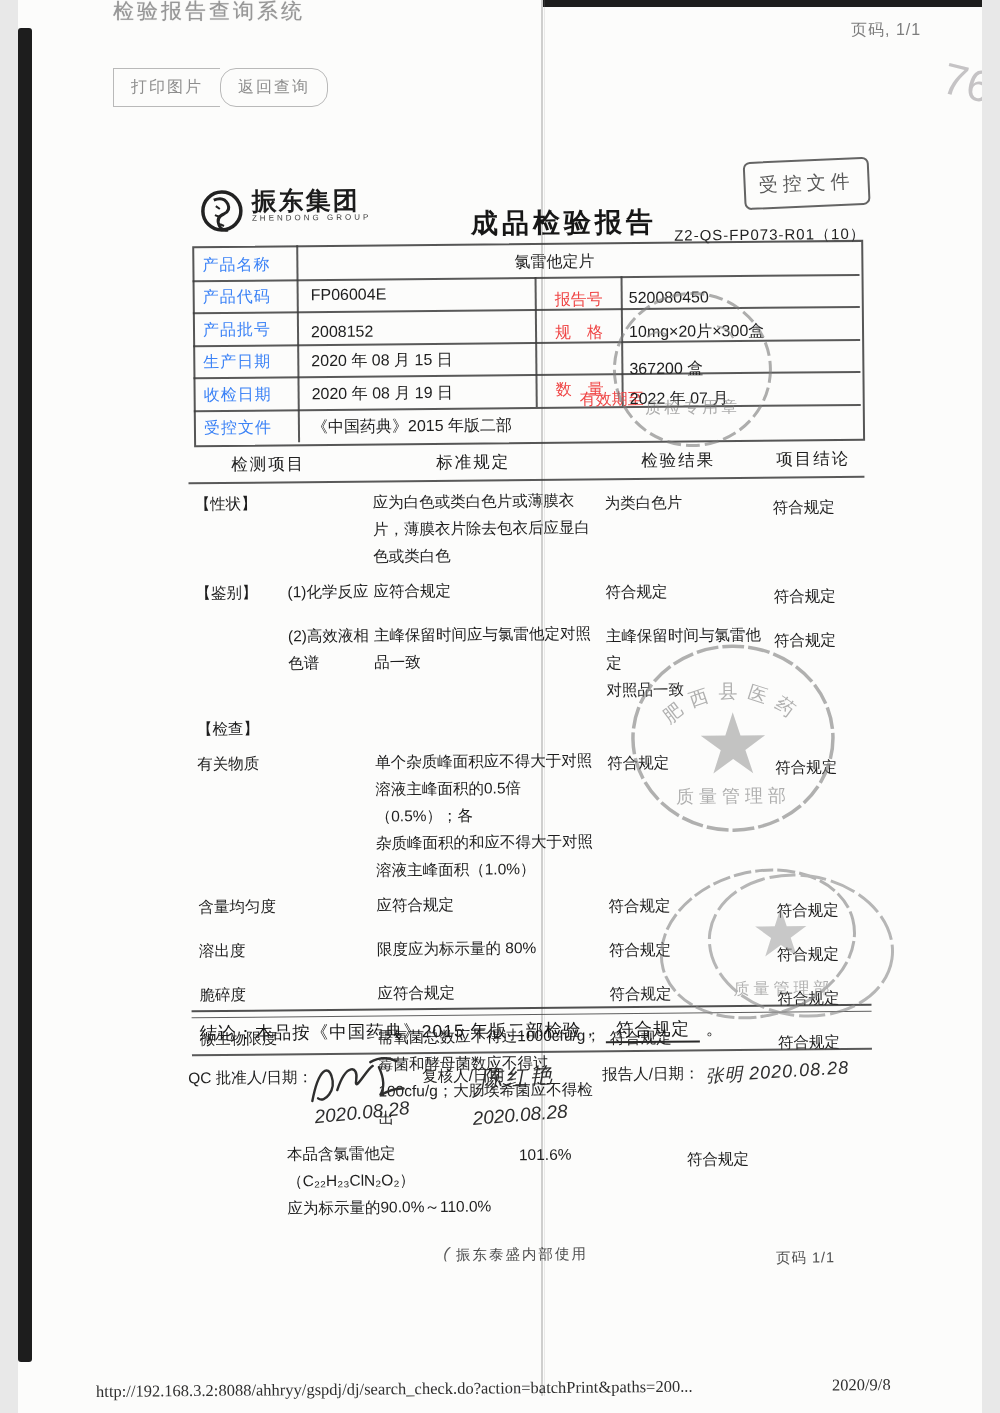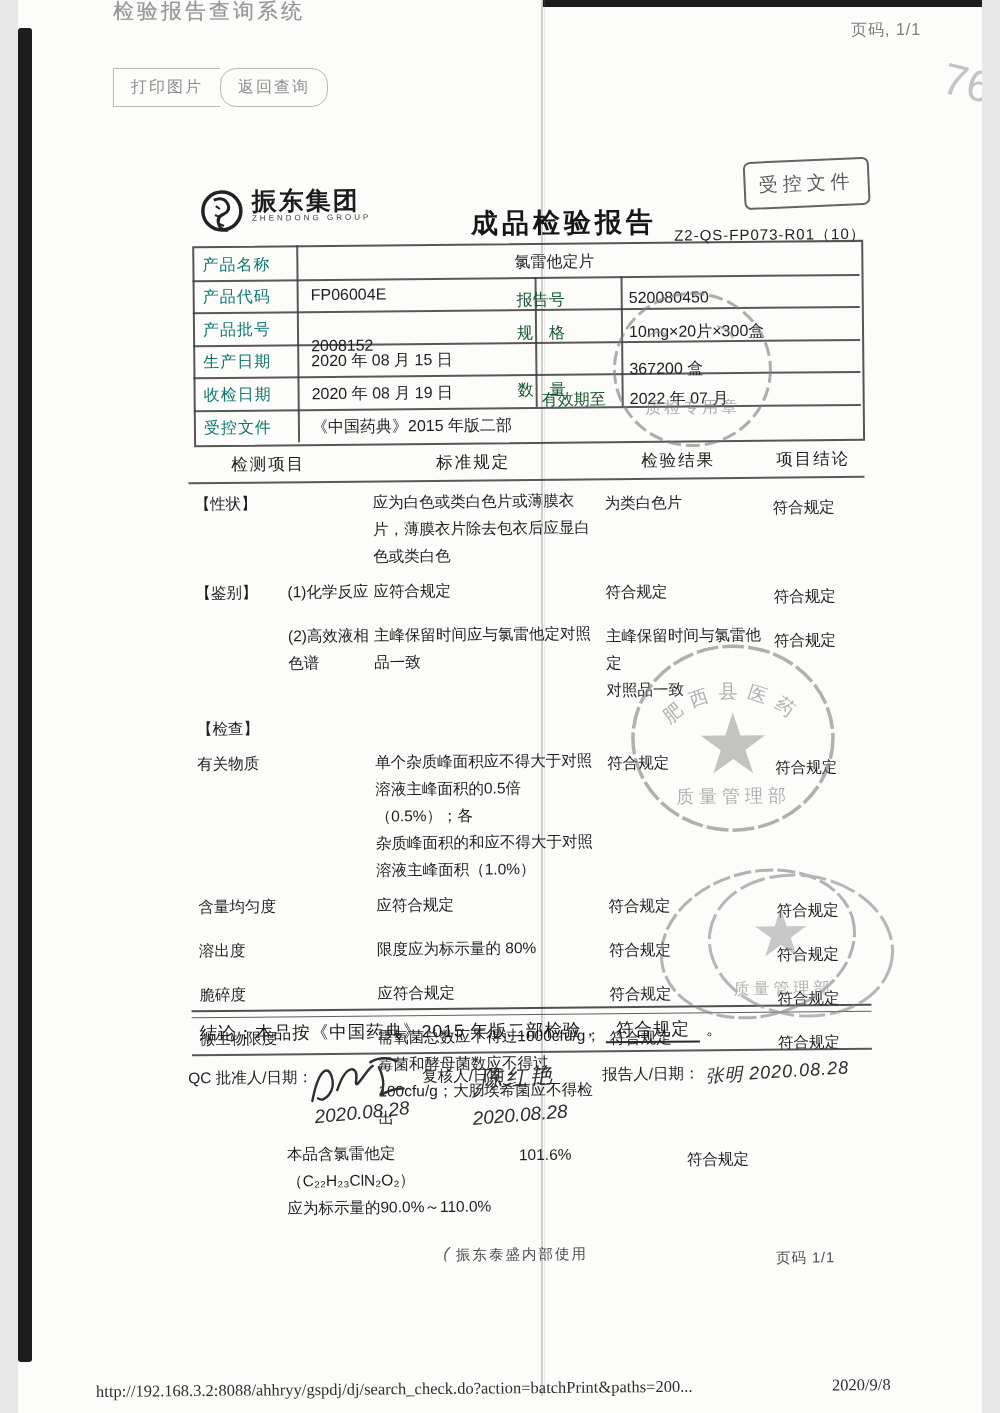--- a/index.html
+++ b/index.html
@@ -35,23 +35,23 @@
   #doc-title{left:400px;top:205px;width:300px;text-align:center;font-size:27px;font-weight:bold;
     letter-spacing:4px;color:#161616;}
   #doc-number{left:660px;top:228px;font-size:15px;color:#222;letter-spacing:1px;}
   #controlled-stamp{left:730px;top:162px;width:122px;height:44px;border:2.5px solid #4a4a4a;
     border-radius:7px;transform:rotate(-2deg);display:flex;align-items:center;justify-content:center;
     font-size:19px;color:#3c3c3c;letter-spacing:5px;opacity:.85;}
 
   
   .tline{position:absolute;background:#3c3c3c;opacity:.85;}
   #info-outline{left:178px;top:243px;width:667px;height:197px;border:2px solid #383838;opacity:.85;}
-  .info-label{position:absolute;left:188px;width:92px;font-size:16px;color:#0f766e;letter-spacing:1px;}
+  .info-label{position:absolute;left:188px;width:92px;font-size:16px;color:#3b82f6;letter-spacing:1px;}
   .info-val{position:absolute;font-size:16px;color:#1f1f1f;}
-  .rlabel{position:absolute;left:502px;width:70px;font-size:16px;color:#14532d;}
+  .rlabel{position:absolute;left:540px;width:70px;font-size:16px;color:#ef4444;}
   .rval{position:absolute;left:614px;font-size:16px;color:#1f1f1f;}
 
   
   .thead{position:absolute;top:451px;font-size:16.5px;color:#202020;letter-spacing:2px;}
   #tests{left:178px;top:487px;width:670px;}
   .trow{display:flex;margin-bottom:8px;font-size:15.5px;line-height:27px;color:#1e1e1e;}
   .c-item{width:92px;flex:none;}
   .c-sub{width:86px;flex:none;white-space:pre-line;}
   .c-std{width:226px;flex:none;white-space:pre-line;padding-right:6px;}
   .c-res{width:168px;flex:none;white-space:pre-line;padding-top:3px;}
@@ -132,21 +132,21 @@
     <div class="tline" style="left:520px;top:277px;width:1.5px;height:130px;"></div>
     <div class="tline" style="left:606px;top:277px;width:1.5px;height:130px;"></div>
 
     <div class="info-label" style="top:252px;">产品名称</div>
     <div class="info-val" style="left:500px;top:252px;">氯雷他定片</div>
     <div class="info-label" style="top:284px;">产品代码</div>
     <div class="info-val" style="left:296px;top:284px;">FP06004E</div>
     <div class="rlabel" style="top:290px;">报告号</div>
     <div class="rval" style="top:290px;">520080450</div>
     <div class="info-label" style="top:317px;">产品批号</div>
-    <div class="info-val" style="left:296px;top:335px;">2008152</div>
+    <div class="info-val" style="left:296px;top:321px;">2008152</div>
     <div class="rlabel" style="top:323px;">规　格</div>
     <div class="rval" style="top:323px;">10mg×20片×300盒</div>
     <div class="info-label" style="top:349px;">生产日期</div>
     <div class="info-val" style="left:296px;top:349px;">2020 年 08 月 15 日</div>
     <div class="rlabel" style="top:356px;margin-top:24px;">数　量</div>
     <div class="rval" style="top:360px;">367200 盒</div>
     <div class="info-label" style="top:382px;">收检日期</div>
     <div class="info-val" style="left:296px;top:382px;">2020 年 08 月 19 日</div>
     <div class="rlabel" style="top:390px;margin-left:24px;">有效期至</div>
     <div class="rval" style="top:390px;">2022 年 07 月</div>

